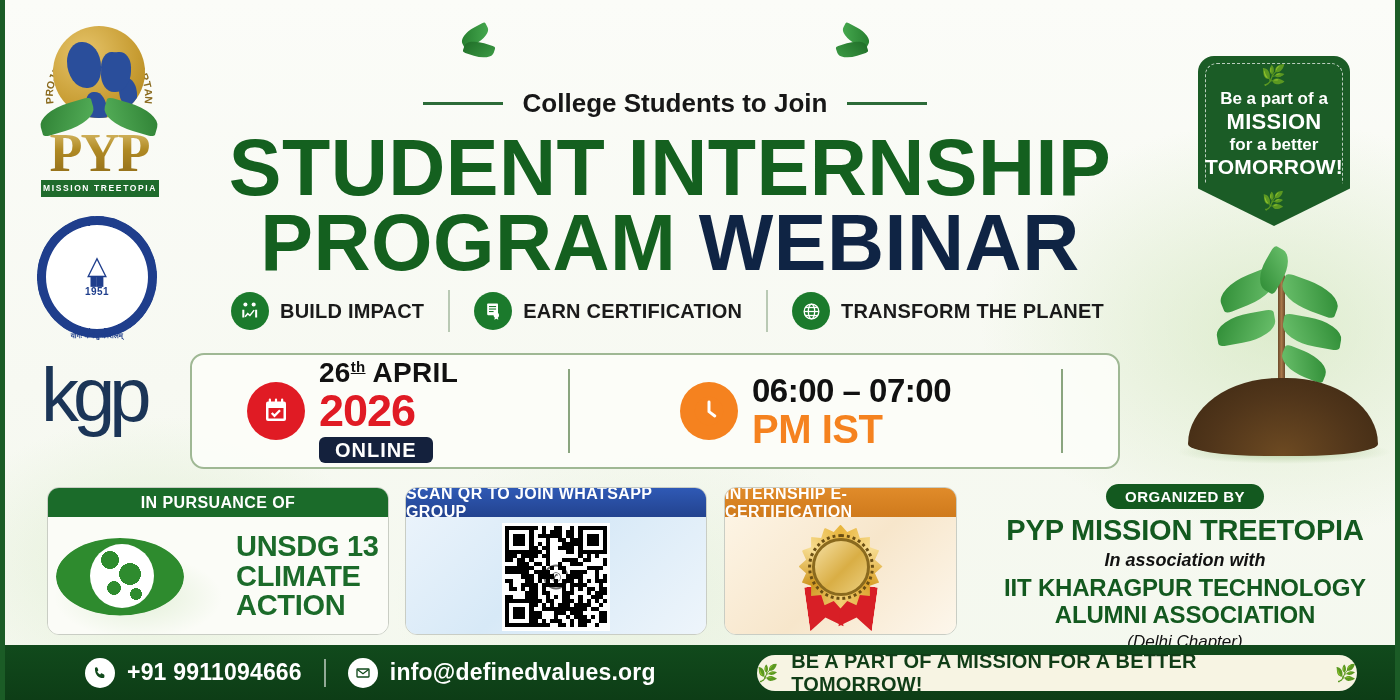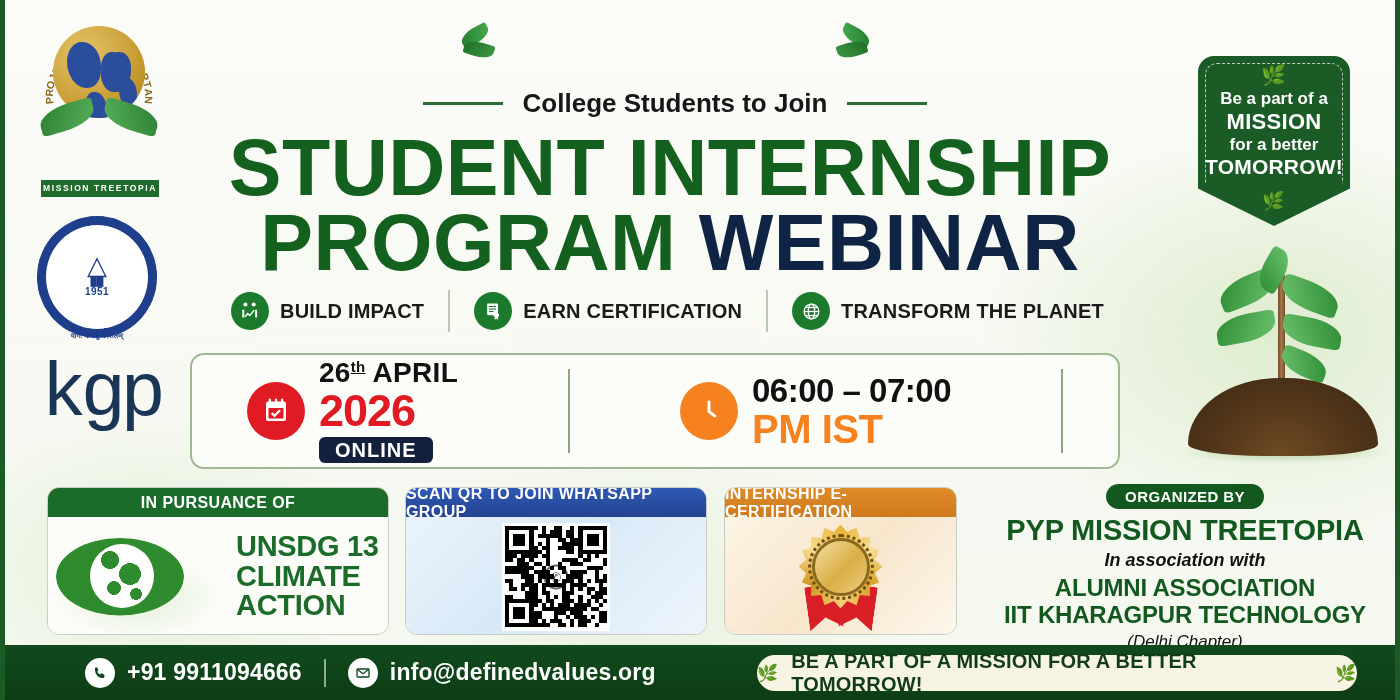--- a/index.html
+++ b/index.html
@@ -87,21 +87,21 @@
   .iit-book{ font-size:9px; font-weight:bold; }
   .iit-year{ font-size:10px; font-weight:bold; letter-spacing:.5px; }
   .iit-motto{
     position:absolute; left:0; bottom:-2px; width:120px; text-align:center;
     font-size:7px; color:#1f3e8c; font-weight:bold; letter-spacing:.2px;
   }
 
   .ktaa-logo {
     margin: 22px 0 0 18px;
     font-size: 76px; line-height: 70px; font-weight: 300;
-    color: #1b3557; font-family: Liberation Mono, monospace;
+    color: #1b3557; font-family: Liberation Sans, sans-serif;
     letter-spacing: -6px;
   }
 
   
   .ribbon-wrap { position: absolute; left: 505px; top: 18px; width: 260px; height: 62px; }
   .ribbon {
     position: relative; width: 260px; height: 56px;
     background: linear-gradient(180deg,#f0c24a 0%,#e9b63a 35%,#d79f22 70%,#f3d070 100%);
     border-radius: 4px;
     box-shadow: inset 0 0 22px rgba(255,255,255,.45);
@@ -368,20 +368,21 @@
           <span style="transform: rotate(49.7619deg) translateX(-50%);">V</span>
           <span style="transform: rotate(58.8095deg) translateX(-50%);">A</span>
           <span style="transform: rotate(67.8571deg) translateX(-50%);">R</span>
           <span style="transform: rotate(76.9048deg) translateX(-50%);">T</span>
           <span style="transform: rotate(85.9524deg) translateX(-50%);">A</span>
           <span style="transform: rotate(95deg) translateX(-50%);">N</span>
         </div>
       <div class="globe"></div>
       <div class="pyp-leaf l"></div>
       <div class="pyp-leaf r"></div>
+      <div class="pyp-letters">PYP</div>
       <div class="pyp-ribbon">MISSION TREETOPIA</div>
     </div>
 
     <div class="iit-logo">
       <div class="iit-gear"></div>
       <div class="iit-inner">
         <div class="iit-tree">△</div>
         <div class="iit-book">██</div>
         <div class="iit-year">1951</div>
       </div>
@@ -895,22 +896,22 @@
         <div class="core"></div>
       </div>
     </div>
   </div>
 
   <div class="orgby">
     <div class="pill">ORGANIZED BY</div>
     <div class="o1">PYP MISSION TREETOPIA</div>
     <div class="o2">In association with</div>
     <div class="o3">
+      <div>IIT KHARAGPUR TECHNOLOGY</div>
       <div>ALUMNI ASSOCIATION</div>
-      <div>IIT KHARAGPUR TECHNOLOGY</div>
     </div>
     <div class="o4">(Delhi Chapter)</div>
   </div>
 
   <div class="badge">
     <div class="dash"></div>
     <div class="sprout">🌿</div>
     <div class="b1">Be a part of a</div>
     <div class="b2">MISSION</div>
     <div class="b3">for a better</div>

